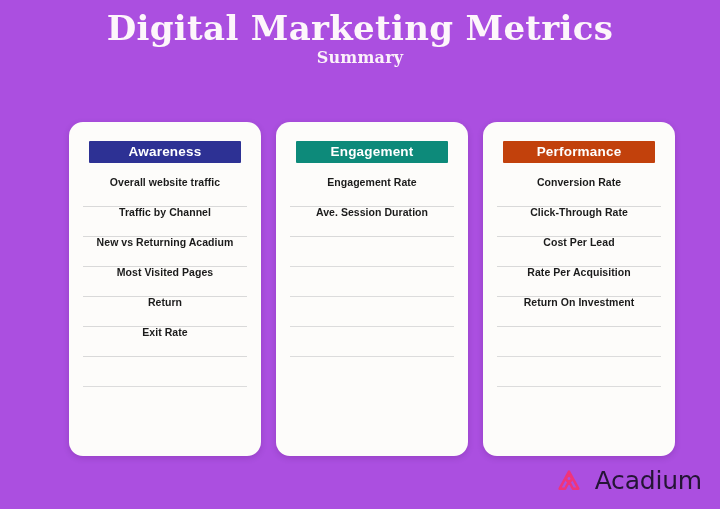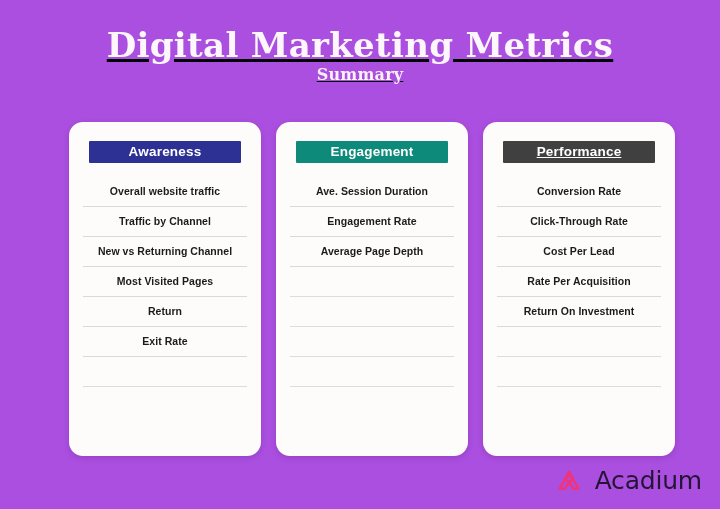--- a/index.html
+++ b/index.html
@@ -11,23 +11,22 @@
 
   body {
     background:#ab4fe0;
     font-family:"Liberation Sans", sans-serif;
     position:relative;
   }
 
   
   .header {
     width:100%;
-    padding-top:26px;
+    padding-top:9px;
     text-align:center;
-    text-decoration:underline;
   }
   .page-title {
     font-family:"DejaVu Serif", "Liberation Serif", serif;
     font-size:34px;
     font-weight:700;
     color:#fdf6fb;
     letter-spacing:0.3px;
     line-height:1.15;
   }
   .page-subtitle {
@@ -72,21 +71,21 @@
     letter-spacing:0.2px;
     margin:0 6px 14px 6px;
     border-radius:1px;
   }
 
   .card-rows { display:flex; flex-direction:column; }
 
   .row {
     height:30px;
     display:flex;
-    align-items:center;
+    align-items:flex-start;
     justify-content:center;
     border-bottom:1px solid #d9d9d9;
     margin-bottom:0;
   }
   .row-label {
     font-size:10.5px;
     font-weight:700;
     color:#1b1b1b;
     letter-spacing:0.05px;
     white-space:nowrap;
@@ -124,64 +123,61 @@
     <div class="card">
       <div class="card-badge" style="background: rgb(45, 49, 148);">Awareness</div>
       <div class="card-rows">
         <div class="row">
           <span class="row-label">Overall website traffic</span>
         </div>
         <div class="row">
           <span class="row-label">Traffic by Channel</span>
         </div>
         <div class="row">
-          <span class="row-label">New vs Returning Channel</span>
+          <span class="row-label">New vs Returning Acadium</span>
         </div>
         <div class="row">
           <span class="row-label">Most Visited Pages</span>
         </div>
         <div class="row">
           <span class="row-label">Return</span>
         </div>
         <div class="row">
           <span class="row-label">Exit Rate</span>
         </div>
         <div class="row empty">
           <span class="row-label"></span>
         </div>
       </div>
     </div>
     <div class="card">
       <div class="card-badge" style="background: rgb(13, 138, 122);">Engagement</div>
       <div class="card-rows">
         <div class="row">
+          <span class="row-label">Engagement Rate</span>
+        </div>
+        <div class="row">
           <span class="row-label">Ave. Session Duration</span>
-        </div>
-        <div class="row">
-          <span class="row-label">Engagement Rate</span>
-        </div>
-        <div class="row">
-          <span class="row-label">Average Page Depth</span>
         </div>
         <div class="row empty">
           <span class="row-label"></span>
         </div>
         <div class="row empty">
           <span class="row-label"></span>
         </div>
         <div class="row empty">
           <span class="row-label"></span>
         </div>
         <div class="row empty">
           <span class="row-label"></span>
         </div>
       </div>
     </div>
     <div class="card">
-      <div class="card-badge" style="background: #404040; text-decoration: underline;">Performance</div>
+      <div class="card-badge" style="background: #c2410c;">Performance</div>
       <div class="card-rows">
         <div class="row">
           <span class="row-label">Conversion Rate</span>
         </div>
         <div class="row">
           <span class="row-label">Click-Through Rate</span>
         </div>
         <div class="row">
           <span class="row-label">Cost Per Lead</span>
         </div>

